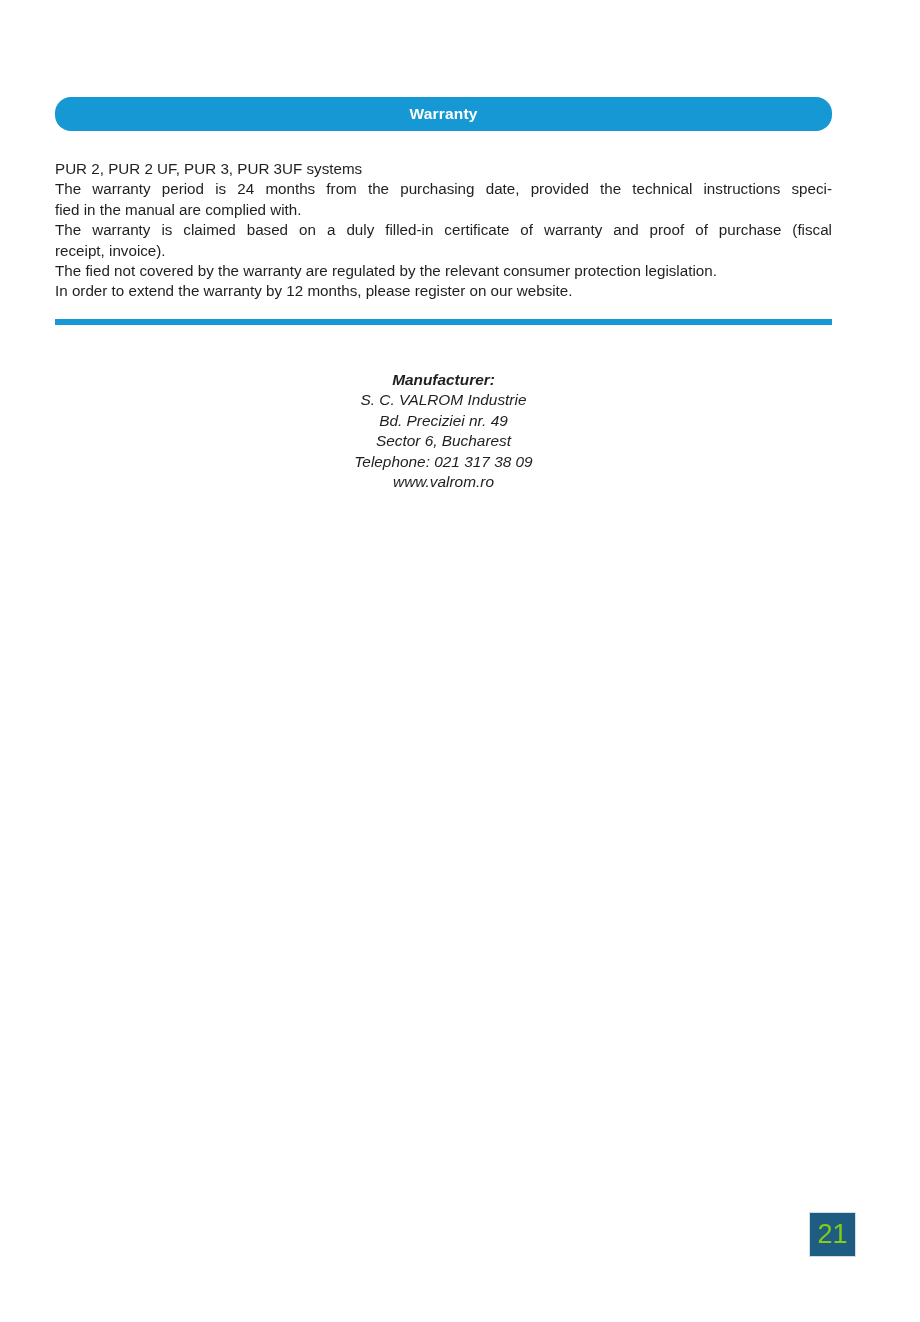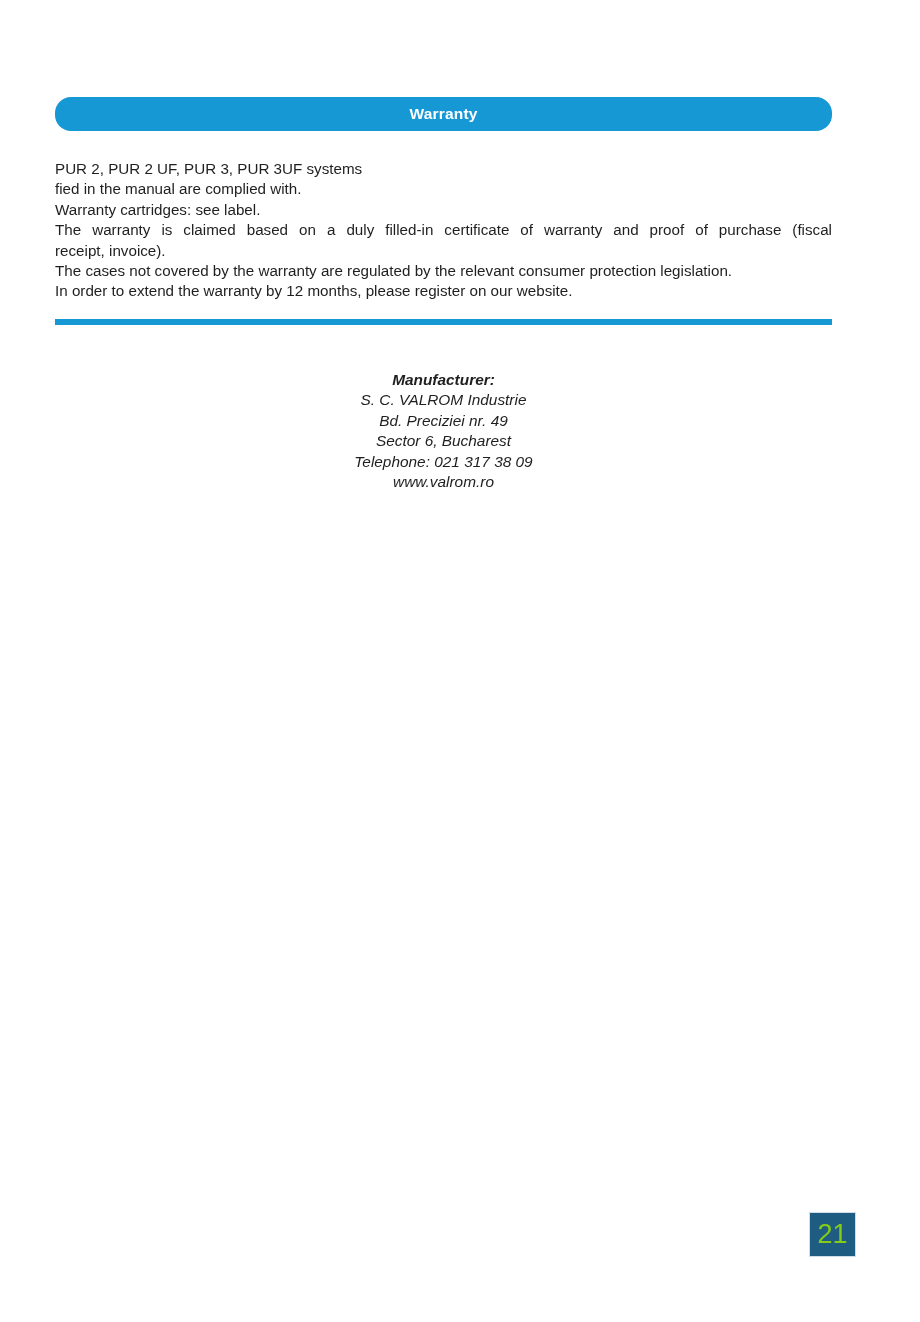--- a/index.html
+++ b/index.html
@@ -93,25 +93,25 @@
 <body>
 
 <div class="page">
 
   <div class="header-bar">
     <span class="header-title">Warranty</span>
   </div>
 
   <div class="body-text">
     <div class="body-line">PUR 2, PUR 2 UF, PUR 3, PUR 3UF systems</div>
+    <div class="body-line stretch">The warranty period is 24 months from the purchasing date, provided the technical instructions speci-</div>
     <div class="body-line">fied in the manual are complied with.</div>
-    <div class="body-line">Warranty cartridges: see label.</div>
     <div class="body-line stretch">The warranty is claimed based on a duly filled-in certificate of warranty and proof of purchase (fiscal</div>
     <div class="body-line">receipt, invoice).</div>
-    <div class="body-line">The cases not covered by the warranty are regulated by the relevant consumer protection legislation.</div>
+    <div class="body-line">The fied not covered by the warranty are regulated by the relevant consumer protection legislation.</div>
     <div class="body-line">In order to extend the warranty by 12 months, please register on our website.</div>
   </div>
 
   <div class="divider"></div>
 
   <div class="manufacturer">
     <div class="manufacturer-heading">Manufacturer:</div>
     <div>S. C. VALROM Industrie</div>
     <div>Bd. Preciziei nr. 49</div>
     <div>Sector 6, Bucharest</div>

